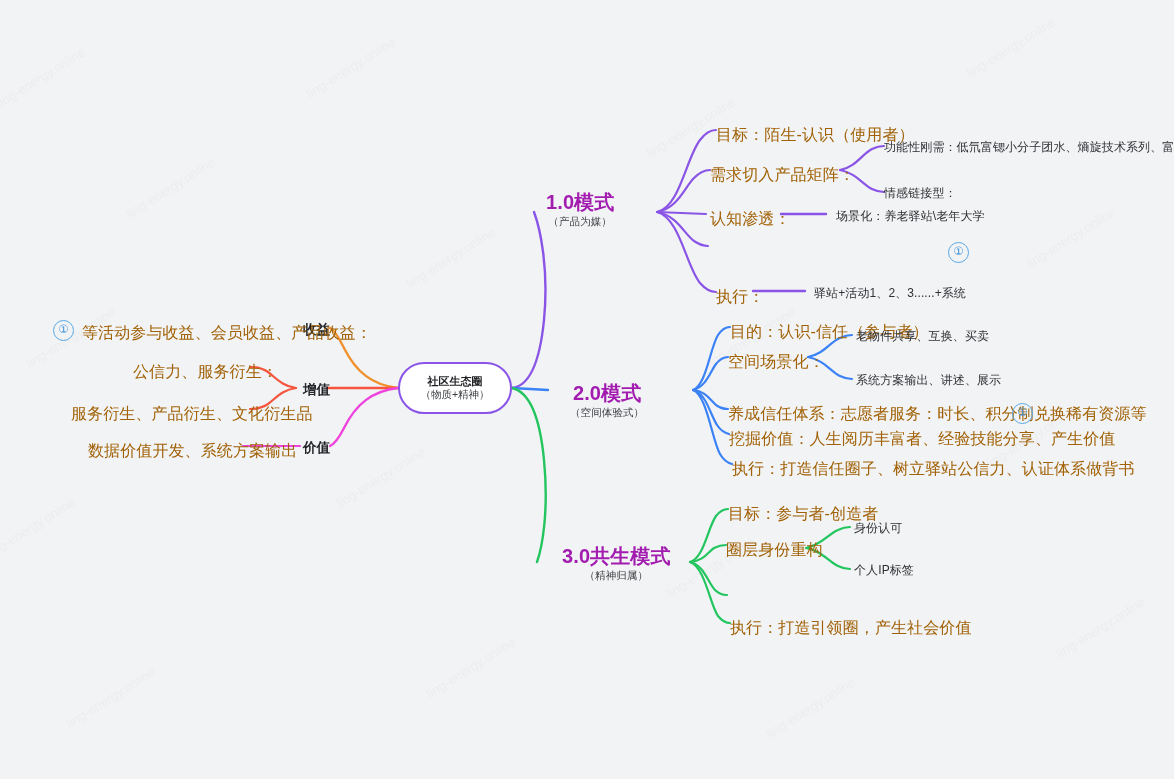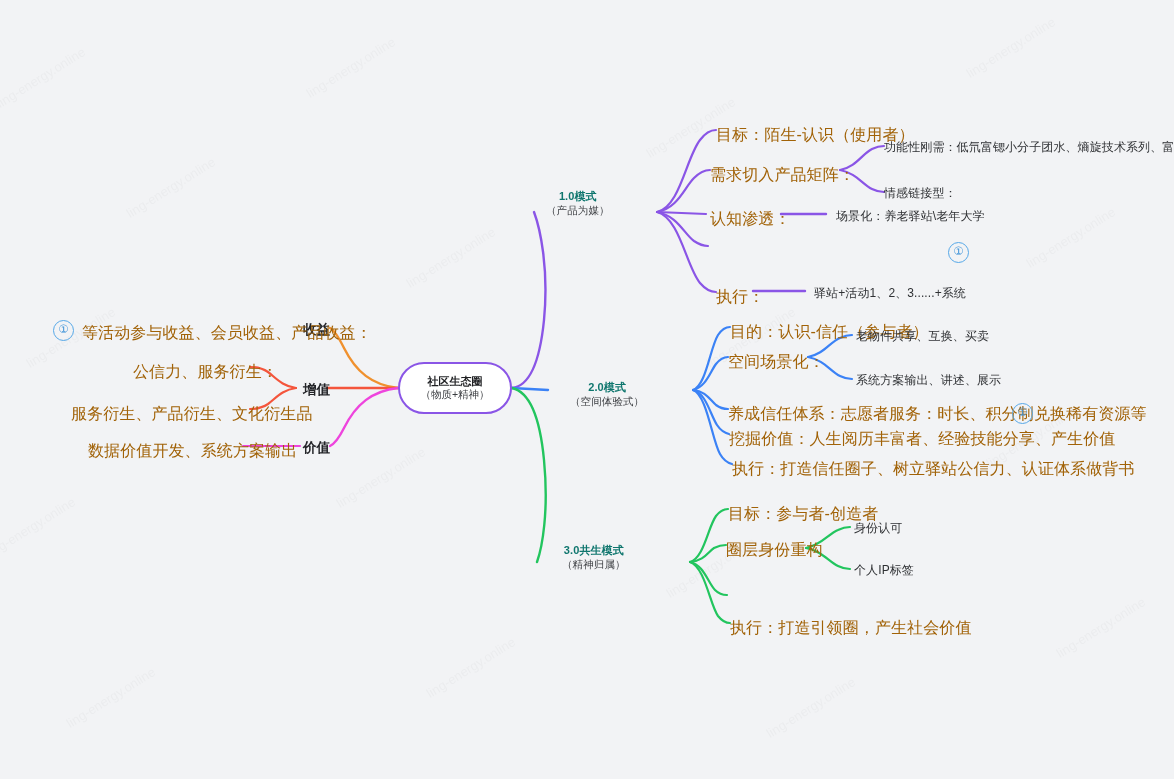--- a/index.html
+++ b/index.html
@@ -88,23 +88,23 @@
     margin-top: 2px;
     line-height: 1.1;
   }
 
   
   .mode-node {
     text-align: center;
     z-index: 2;
   }
   .mode-node .mode-title {
-    font-size: 11px;
+    font-size: 20px;
     font-weight: bold;
-    color: #0f766e;
+    color: #a21caf;
     line-height: 1.2;
     text-align: center;
   }
   .mode-node .mode-sub {
     font-size: 10.5px;
     color: #3a3c40;
     line-height: 1.2;
     margin-top: 1px;
   }
 

